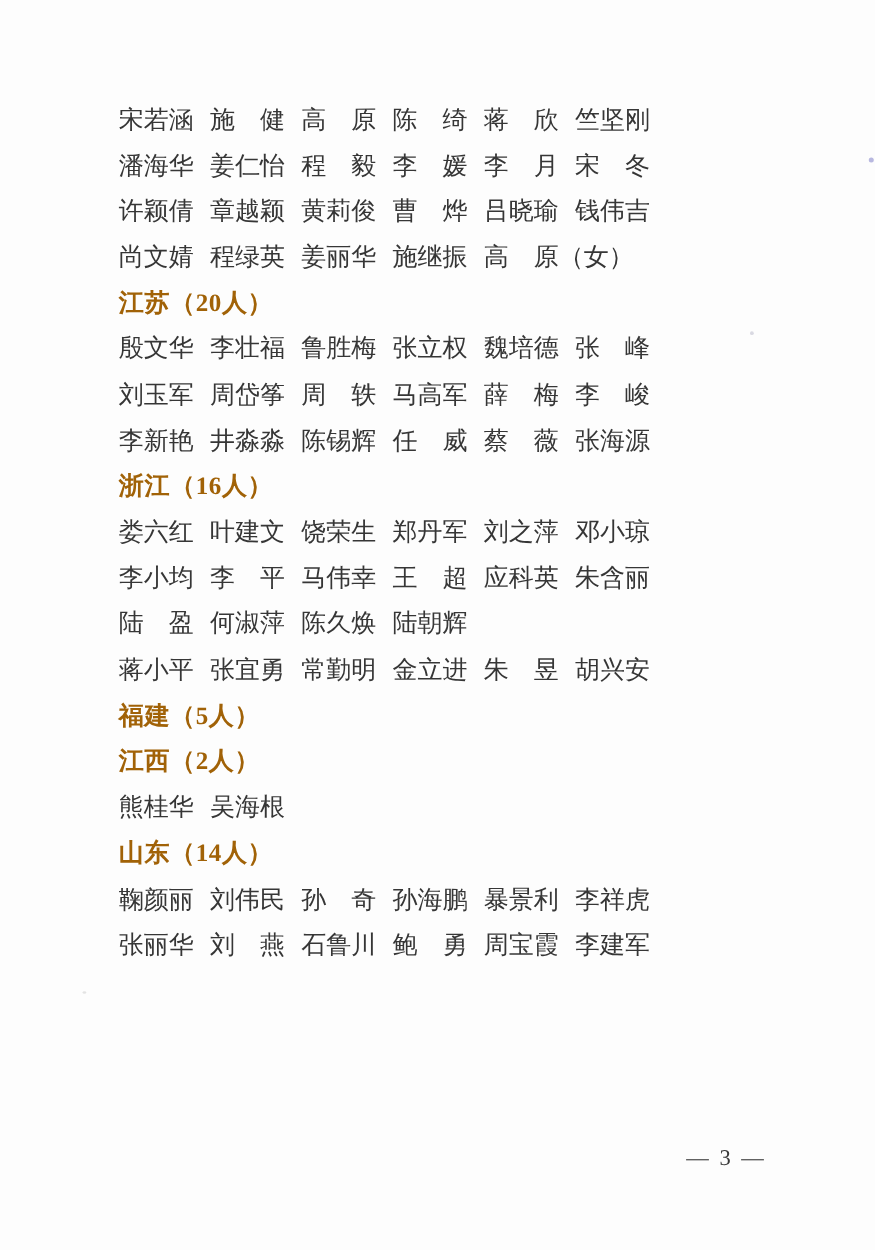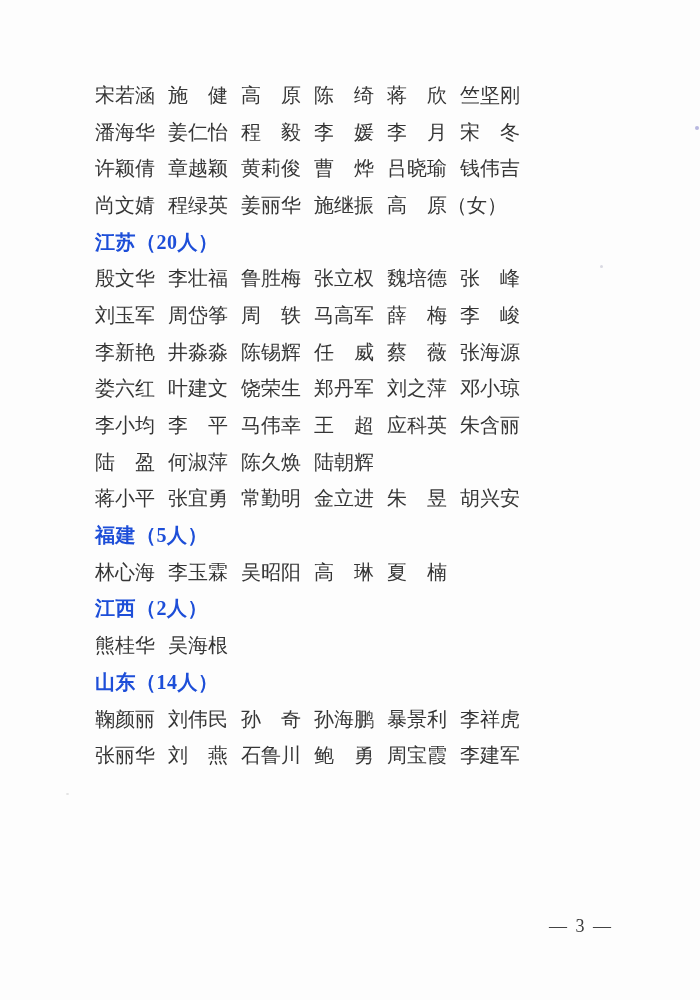--- a/index.html
+++ b/index.html
@@ -24,21 +24,21 @@
     width: 520px;
   }
   .line {
     height: 36.7px;
     display: flex;
     align-items: center;
   }
   .header-line {
     font-size: 20px;
     font-weight: 700;
-    color: #1d4ed8;
+    color: #a16207;
     letter-spacing: 0.5px;
   }
   .name-row {
     gap: 13px;
   }
   .name {
     display: inline-block;
     width: 60px;
     font-size: 20px;
     white-space: pre;
@@ -120,20 +120,21 @@
         <span class="name">李　峻</span>
       </div>
       <div class="line name-row">
         <span class="name">李新艳</span>
         <span class="name">井淼淼</span>
         <span class="name">陈锡辉</span>
         <span class="name">任　威</span>
         <span class="name">蔡　薇</span>
         <span class="name">张海源</span>
       </div>
+      <div class="line header-line">浙江（16人）</div>
       <div class="line name-row">
         <span class="name">娄六红</span>
         <span class="name">叶建文</span>
         <span class="name">饶荣生</span>
         <span class="name">郑丹军</span>
         <span class="name">刘之萍</span>
         <span class="name">邓小琼</span>
       </div>
       <div class="line name-row">
         <span class="name">李小均</span>
@@ -151,27 +152,20 @@
       </div>
       <div class="line name-row">
         <span class="name">蒋小平</span>
         <span class="name">张宜勇</span>
         <span class="name">常勤明</span>
         <span class="name">金立进</span>
         <span class="name">朱　昱</span>
         <span class="name">胡兴安</span>
       </div>
       <div class="line header-line">福建（5人）</div>
-      <div class="line name-row">
-        <span class="name">林心海</span>
-        <span class="name">李玉霖</span>
-        <span class="name">吴昭阳</span>
-        <span class="name">高　琳</span>
-        <span class="name">夏　楠</span>
-      </div>
       <div class="line header-line">江西（2人）</div>
       <div class="line name-row">
         <span class="name">熊桂华</span>
         <span class="name">吴海根</span>
       </div>
       <div class="line header-line">山东（14人）</div>
       <div class="line name-row">
         <span class="name">鞠颜丽</span>
         <span class="name">刘伟民</span>
         <span class="name">孙　奇</span>

